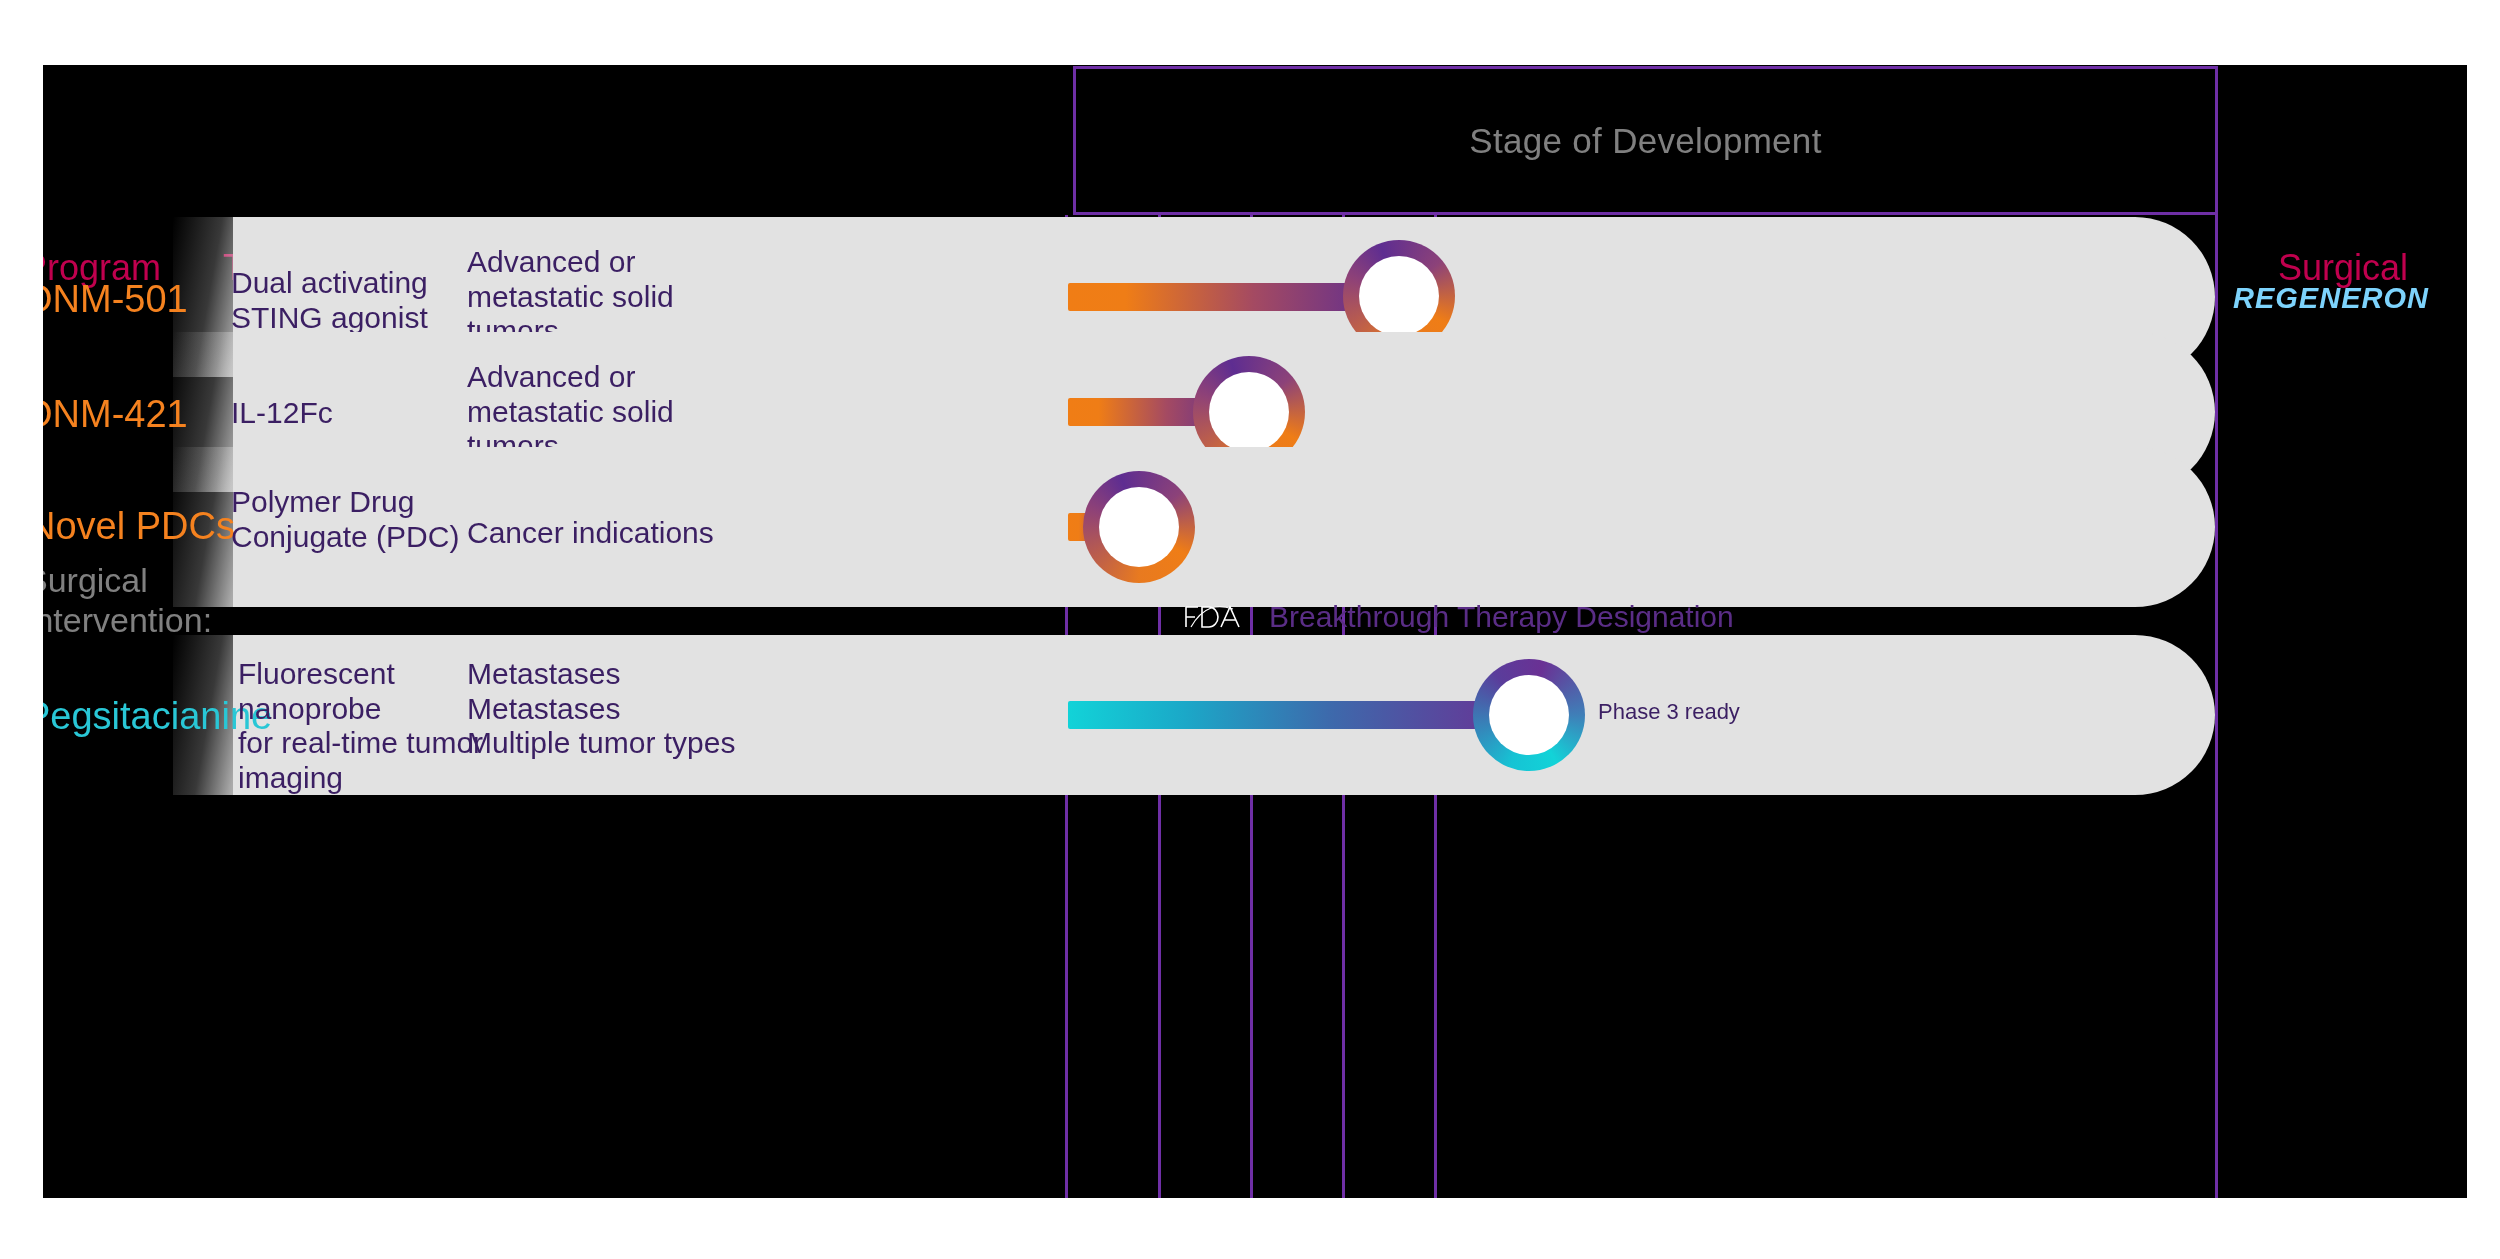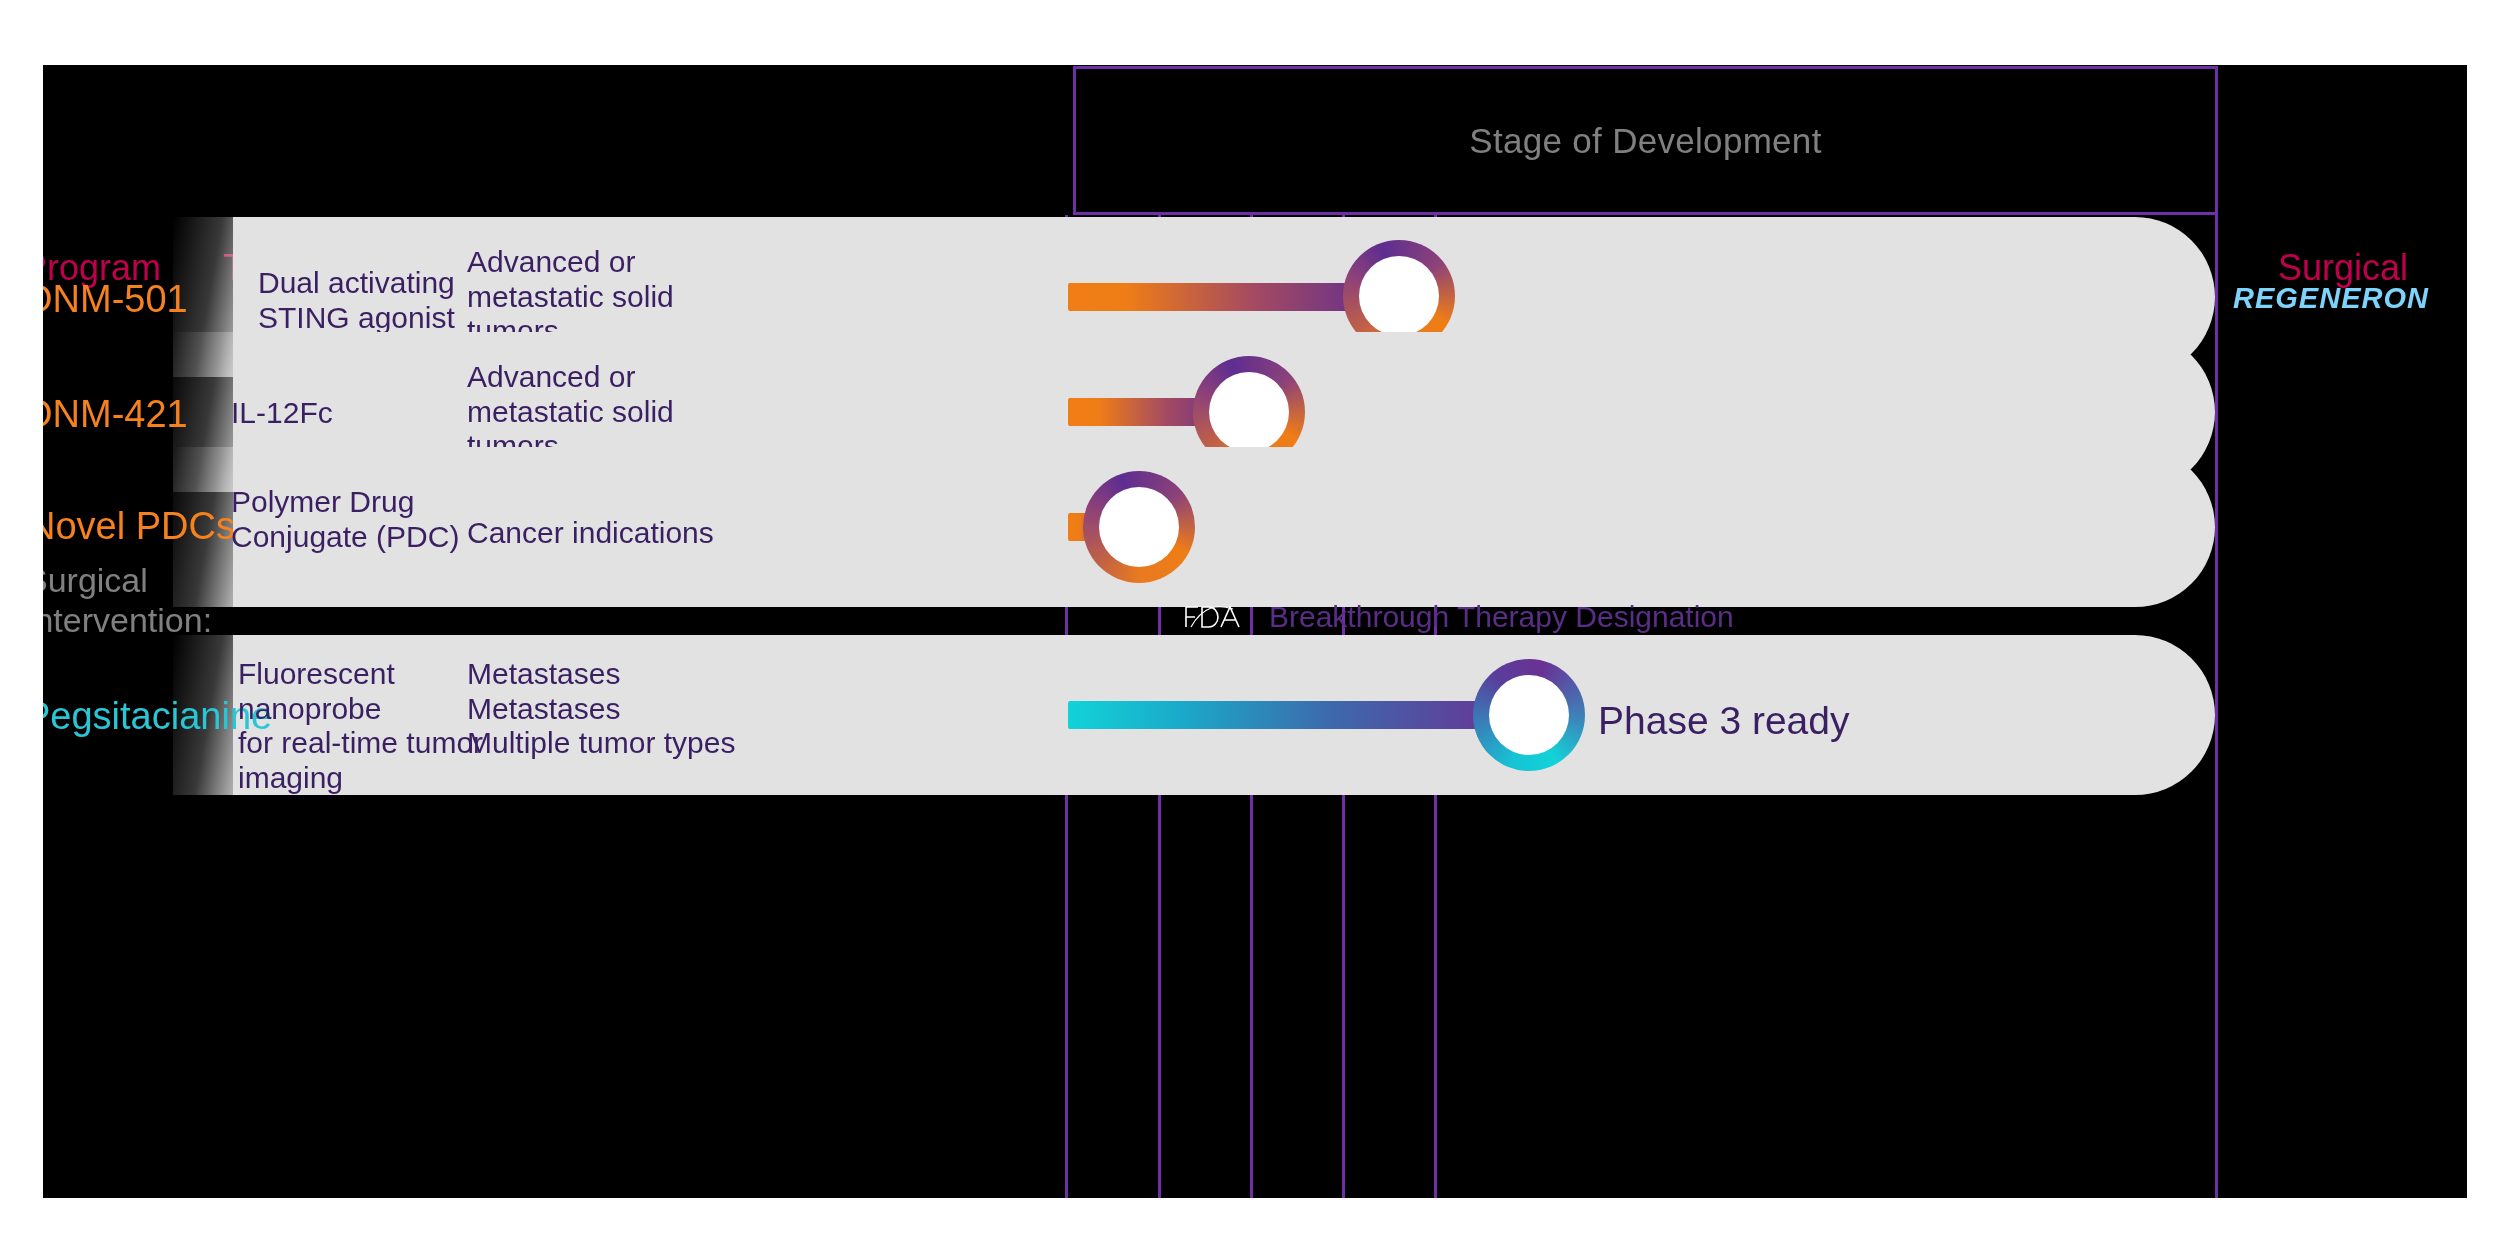--- a/index.html
+++ b/index.html
@@ -151,21 +151,21 @@
   .designation .note-text {
     color: #5a2d86;
     font-size: 30px;
   }
   .fda-logo { display: block; }
 
   
   .ready-note {
     position: absolute;
     color: #3b1f63;
-    font-size: 39px;
+    font-size: 22px;
     white-space: nowrap;
   }
 </style>
 </head>
 <body>
 
 <div id="root">
   <div class="canvas">
 
     <div class="stage-box">
@@ -186,21 +186,21 @@
     <div class="col-head" style="left:1117px; top:182px; width:90px;">Preclinical</div>
     <div class="col-head" style="left:1209px; top:182px; width:90px;">Phase 1</div>
     <div class="col-head" style="left:1301px; top:182px; width:90px;">Phase 2</div>
     <div class="col-head" style="left:1393px; top:182px; width:90px;">Phase 3</div>
     <div class="col-head" style="left:2180px; top:182px; width:240px;">Surgical</div>
 
     <div class="pill" style="left:190px; top:152px; width:1982px; height:160px;"></div>
 
     <div class="program-label" style="left:-20px; top:213px; color:#f5821f;">ONM-501</div>
 
-    <div class="target-text" style="left:188px; top:201px; width:230px;margin-left:27px;">
+    <div class="target-text" style="left:188px; top:201px; width:230px;">
       <div>Dual activating</div>
       <div>STING agonist</div>
     </div>
 
     <div class="indication-text" style="left:424px; top:180px; width:270px;">
       <div>Advanced or</div>
       <div>metastatic solid</div>
       <div>tumors</div>
     </div>
 

